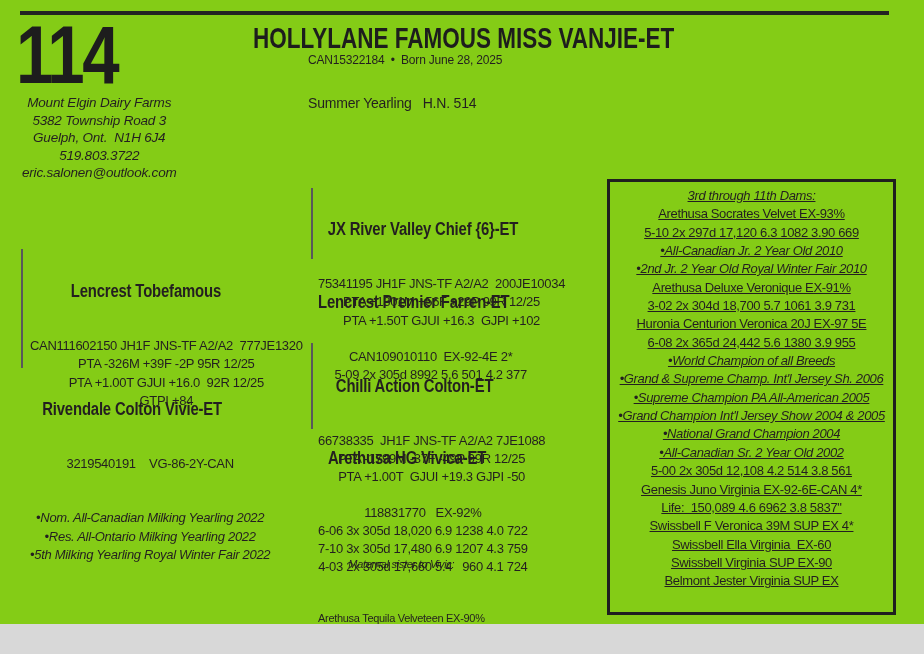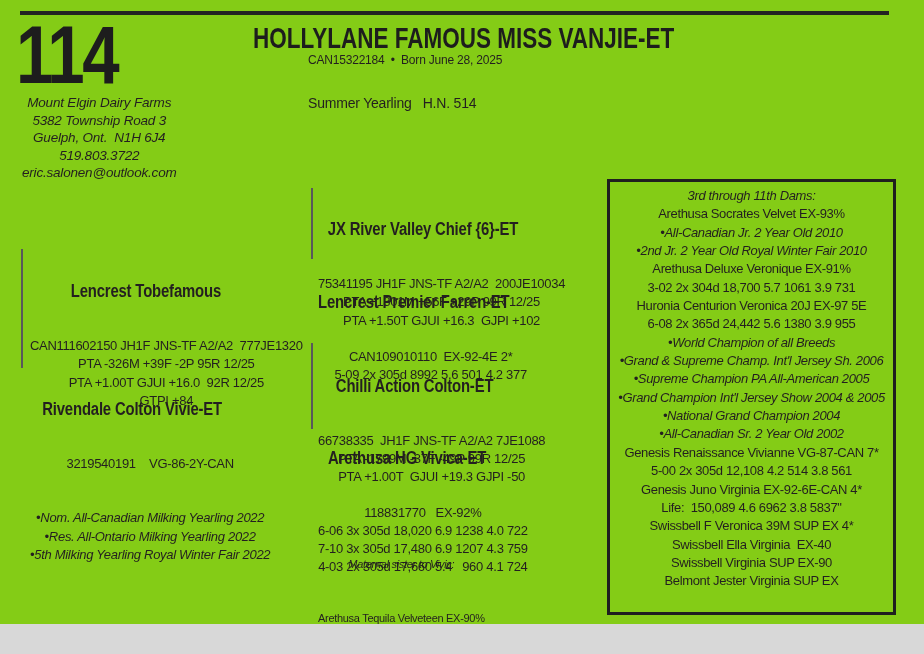--- a/index.html
+++ b/index.html
@@ -37,21 +37,21 @@
   .b-dam{left:30px;top:363px;}
   .b-jx{left:318px;top:183px;}
   .b-farren{left:318px;top:256px;}
   .b-chilli{left:318px;top:340px;}
   .b-vivica{left:318px;top:412px;}
 
   .b-sister{left:318px;top:519px;}
   .b-sister .data-line{font-size:11px;line-height:18.4px;}
 
   .dams-box{position:absolute;left:607px;top:179px;width:289px;height:436px;box-sizing:border-box;
-            border:3px solid #1f1f1f;padding:5px 0;background:transparent;}
+            border:3px solid #1f1f1f;padding:5px 0;background:transparent;text-decoration:underline;}
   .dams-box .box-line{font-size:13px;letter-spacing:-0.35px;line-height:18.35px;white-space:pre;}
   .dams-box .name{}
   .dams-box .record{}
 </style>
 </head>
 <body>
 
 <div class="page">
 
   <div class="top-rule"></div>
@@ -107,35 +107,35 @@
   <div class="ped-block b-sister">
     <div class="data-line award">Maternal sister to Vivic:</div>
     <div class="data-line">Arethusa Tequila Velveteen EX-90%</div>
     
     
   </div>
 
   <div class="dams-box">
       <div class="box-line italic">3rd through 11th Dams:</div>
       <div class="box-line name">Arethusa Socrates Velvet EX-93%</div>
+      <div class="box-line record">5-10 2x 297d 17,120 6.3 1082 3.90 669</div>
       <div class="box-line award">•All-Canadian Jr. 2 Year Old 2010</div>
       <div class="box-line award">•2nd Jr. 2 Year Old Royal Winter Fair 2010</div>
       <div class="box-line name">Arethusa Deluxe Veronique EX-91%</div>
       <div class="box-line record">3-02 2x 304d 18,700 5.7 1061 3.9 731</div>
       <div class="box-line name">Huronia Centurion Veronica 20J EX-97 5E</div>
       <div class="box-line record">6-08 2x 365d 24,442 5.6 1380 3.9 955</div>
       <div class="box-line award">•World Champion of all Breeds</div>
       <div class="box-line award">•Grand &amp; Supreme Champ. Int'l Jersey Sh. 2006</div>
       <div class="box-line award">•Supreme Champion PA All-American 2005</div>
       <div class="box-line award">•Grand Champion Int'l Jersey Show 2004 &amp; 2005</div>
       <div class="box-line award">•National Grand Champion 2004</div>
       <div class="box-line award">•All-Canadian Sr. 2 Year Old 2002</div>
-      <div class="box-line name">Genesis Renaissance Vivianne VG-87-CAN 7*</div>
       <div class="box-line record">5-00 2x 305d 12,108 4.2 514 3.8 561</div>
       <div class="box-line name">Genesis Juno Virginia EX-92-6E-CAN 4*</div>
       <div class="box-line record">Life:  150,089 4.6 6962 3.8 5837"</div>
       <div class="box-line name">Swissbell F Veronica 39M SUP EX 4*</div>
-      <div class="box-line name">Swissbell Ella Virginia  EX-40</div>
+      <div class="box-line name">Swissbell Ella Virginia  EX-60</div>
       <div class="box-line name">Swissbell Virginia SUP EX-90</div>
       <div class="box-line name">Belmont Jester Virginia SUP EX</div>
     </div>
 
 </div>
 
 </body></html>

